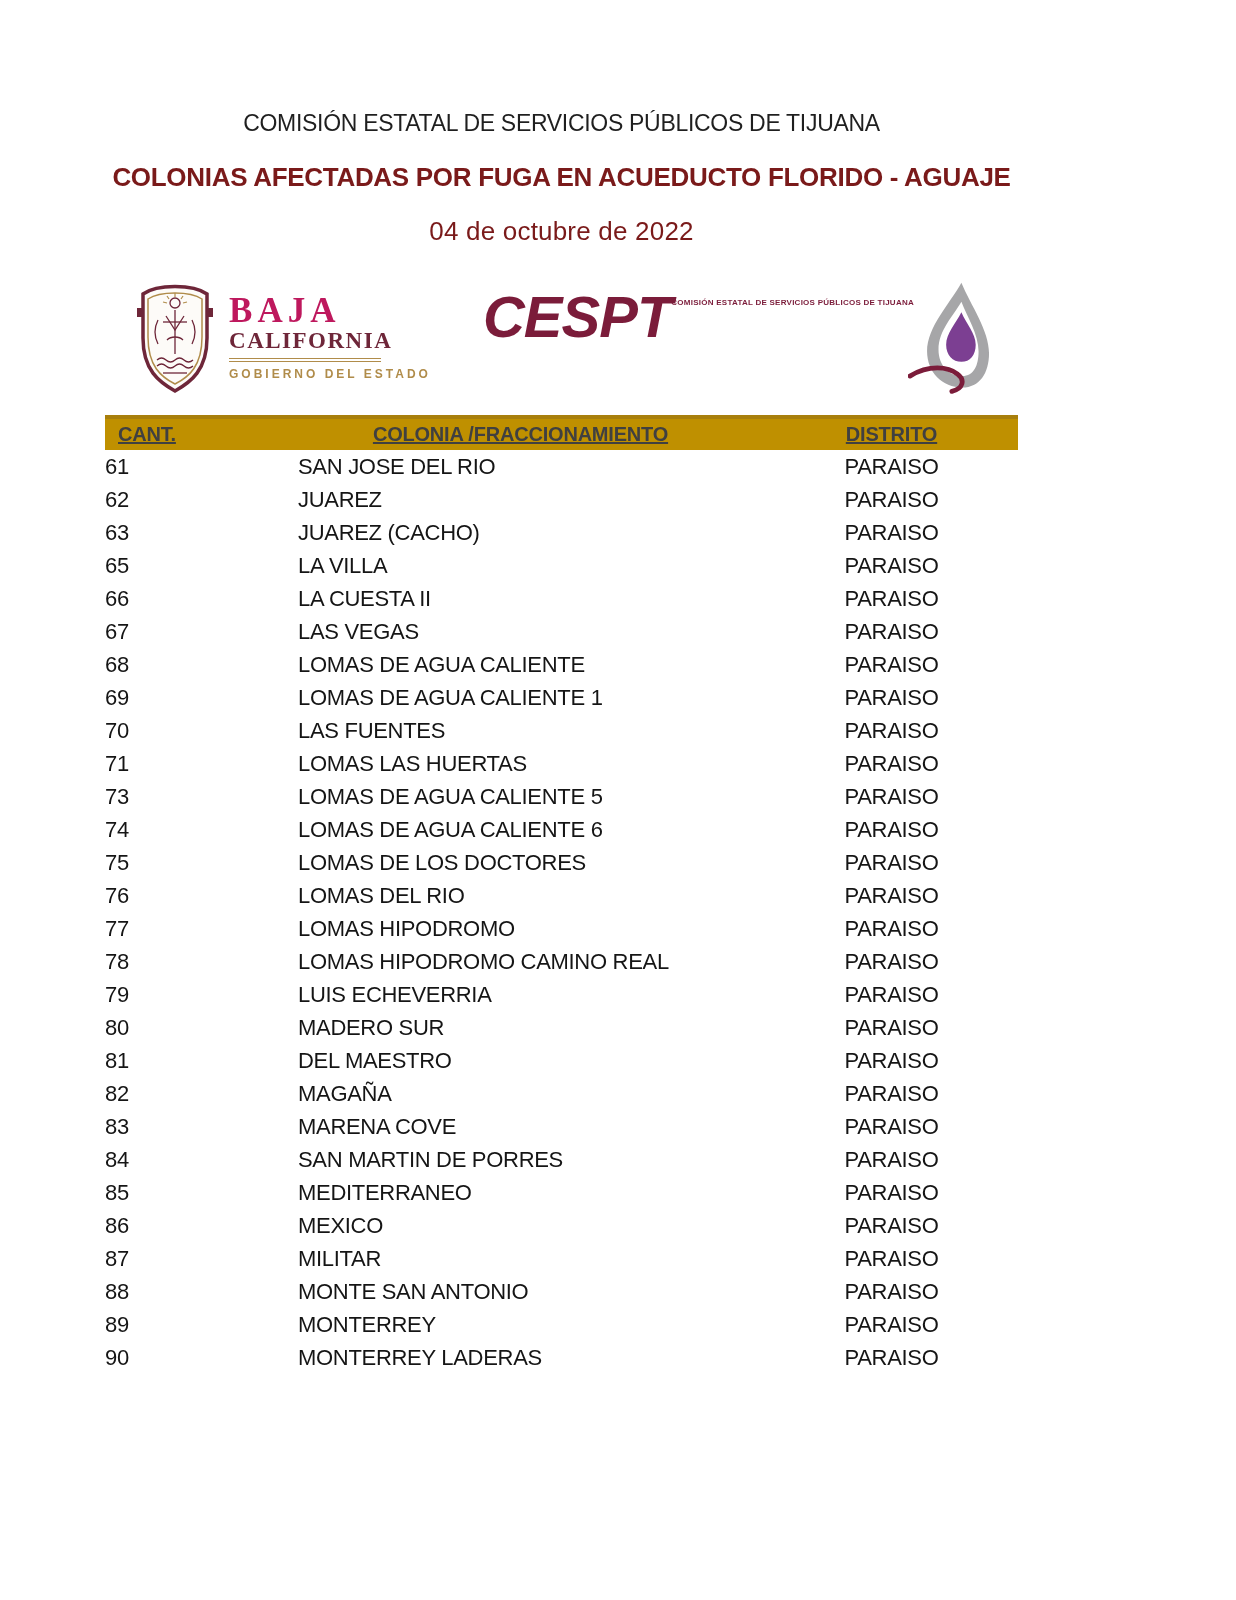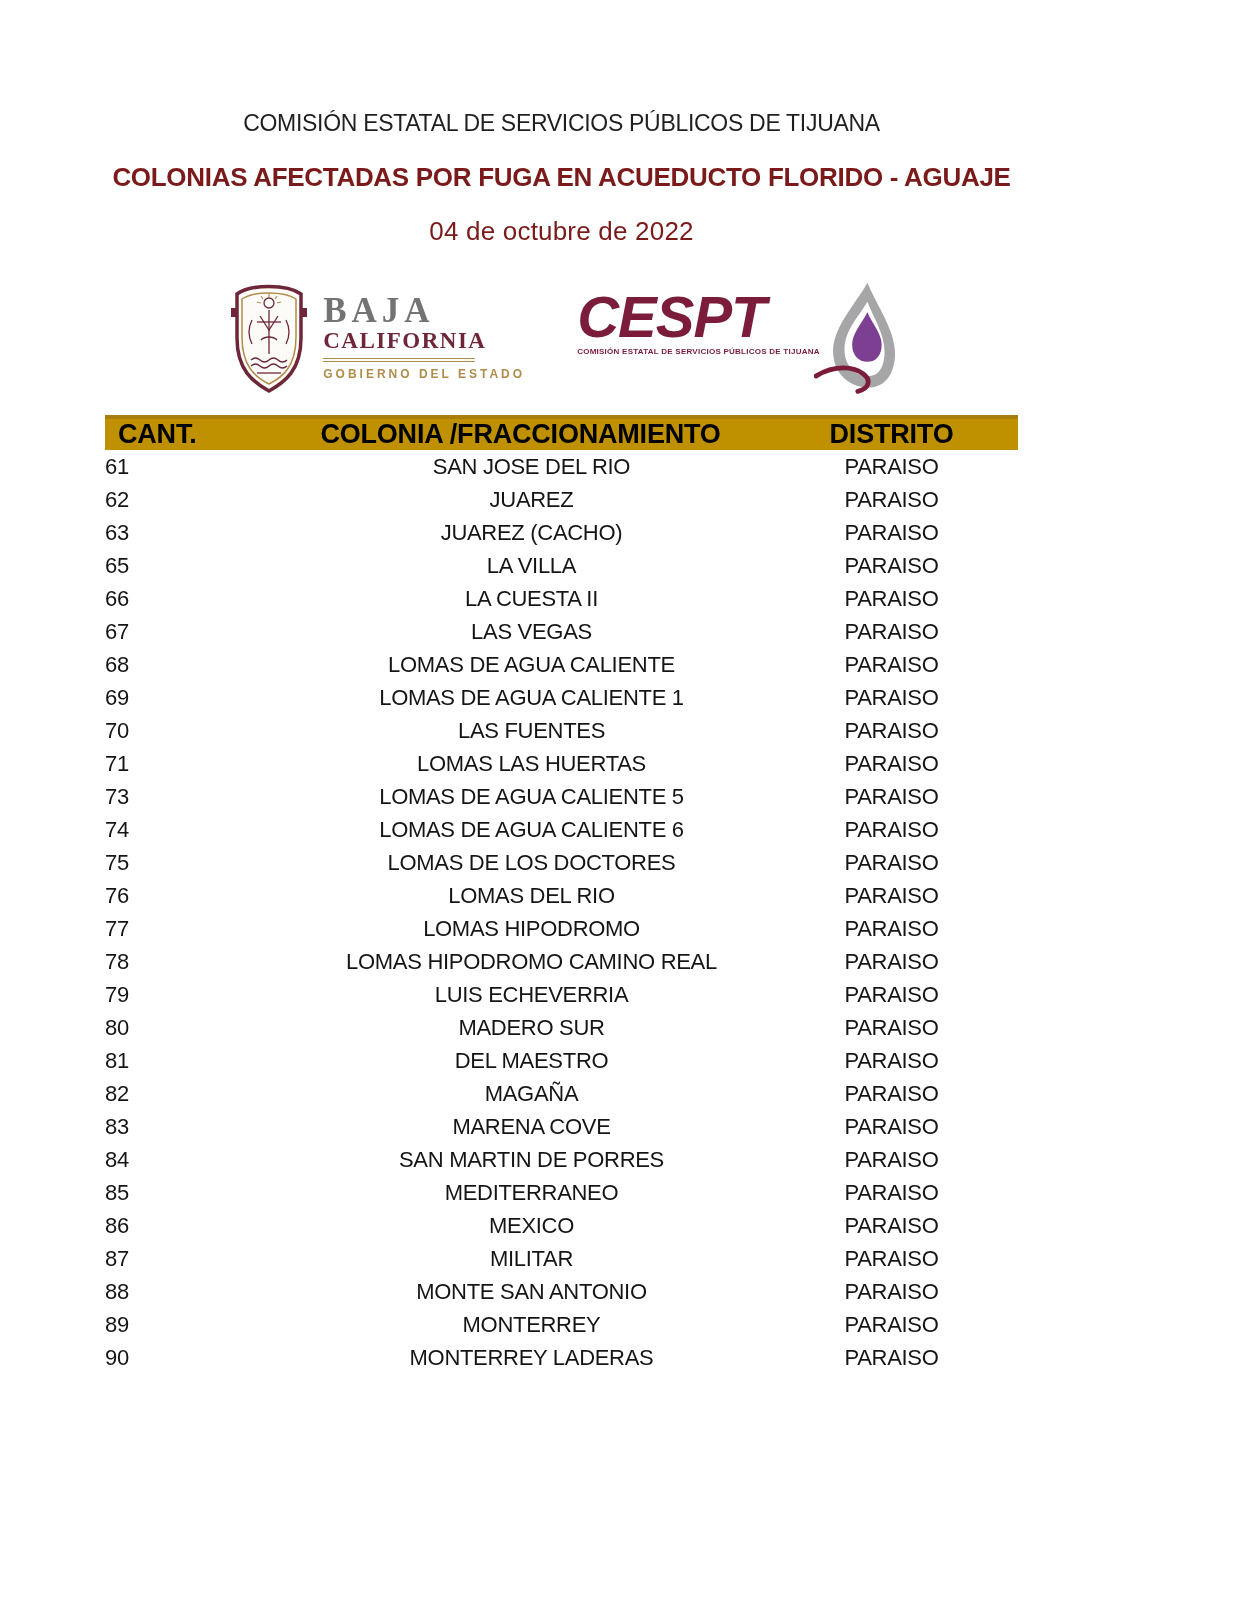--- a/index.html
+++ b/index.html
@@ -30,67 +30,67 @@
 
   .logos {
     position:absolute; left:105px; top:274px; width:913px; height:126px;
     display:flex; justify-content:center; align-items:center; gap:52px;
   }
   .baja-logo { display:flex; align-items:center; gap:12px; }
   .baja-crest { width:84px; height:118px; }
   .baja-text { display:flex; flex-direction:column; }
   .baja-name {
     font-family:"Liberation Serif", serif; font-weight:700;
-    font-size:35px; line-height:1.0; color:#737373; letter-spacing:5px;
+    font-size:35px; line-height:1.0; color:#be185d; letter-spacing:5px;
   }
   .baja-name2 {
     font-family:"Liberation Serif", serif; font-weight:700;
     font-size:23px; line-height:1.1; color:#6E2639; letter-spacing:1.5px;
   }
   .baja-divider {
     height:4px; border-top:1px solid #B08C4A; border-bottom:1px solid #B08C4A;
     margin:4px 0 5px 0; width:152px;
   }
   .baja-sub {
     font-size:12px; font-weight:700; color:#B08C4A; letter-spacing:3px;
     white-space:nowrap;
   }
   .cespt-logo { display:flex; align-items:flex-start; }
-  .cespt-text { display:flex; flex-direction:column; padding-top:14px; }
+  .cespt-text { display:flex; flex-direction:row; padding-top:14px; }
   .cespt-acronym {
     font-size:58px; font-weight:700; font-style:italic; line-height:0.85;
     color:#7B1C3A; letter-spacing:-1px;
   }
   .cespt-tagline {
     font-size:8px; font-weight:700; color:#7B1C3A; letter-spacing:0.25px;
     margin-top:6px; white-space:nowrap;
   }
   .cespt-drop { width:82px; height:118px; margin-left:-6px; }
 
   table.main-table {
     position:absolute; left:105px; top:415px; width:913px;
     border-collapse:collapse; table-layout:fixed;
   }
   .main-table col.c1 { width:105px; }
   .main-table col.c2 { width:555px; }
   .main-table col.c3 { width:253px; }
   .main-table thead th {
-    background:#BF9000; color:#000000; font-size:27px; font-weight:700;
+    background:#BF9000; color:#404040; font-size:20px; font-weight:700;
     height:33px; letter-spacing:-0.2px; border-top:4px solid #A87F0C;
-    vertical-align:middle; white-space:nowrap;
+    vertical-align:middle; white-space:nowrap;text-decoration:underline;
   }
   .main-table thead th.h-cant { text-align:left; padding-left:13px; }
   .main-table thead th.h-colonia { text-align:center; padding-left:66px; }
   .main-table thead th.h-distrito { text-align:center; }
   .main-table tbody td {
     height:33px; font-size:22px; color:#151515; letter-spacing:-0.3px;
     vertical-align:middle; white-space:nowrap;
   }
   .main-table tbody td.col-cant { text-align:left; }
-  .main-table tbody td.col-colonia { text-align:center; padding-left:88px;margin-top:41px; }
+  .main-table tbody td.col-colonia { text-align:left; padding-left:88px;margin-top:41px; }
   .main-table tbody td.col-distrito { text-align:center; }
 </style>
 </head>
 <body>
 
 <div class="page">
 
   <div class="org-title">COMISIÓN ESTATAL DE SERVICIOS PÚBLICOS DE TIJUANA</div>
   <div class="doc-title">COLONIAS AFECTADAS POR FUGA EN ACUEDUCTO FLORIDO - AGUAJE</div>
   <div class="doc-date">04 de octubre de 2022</div>

